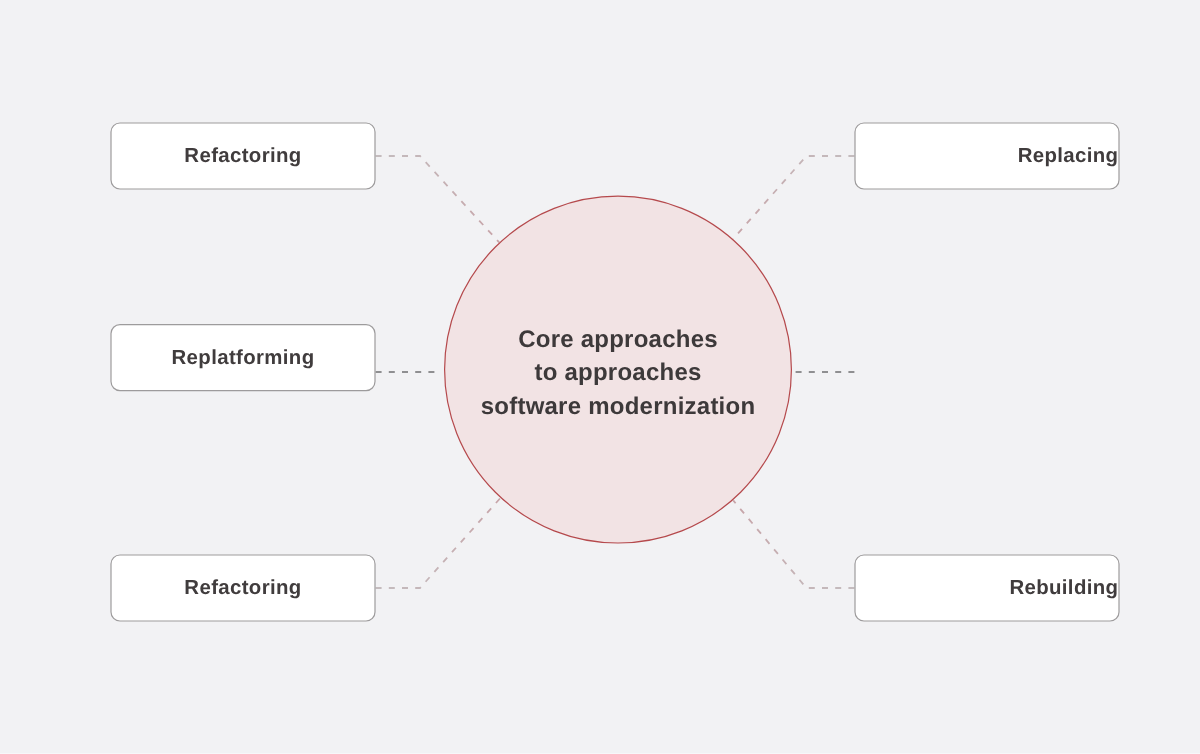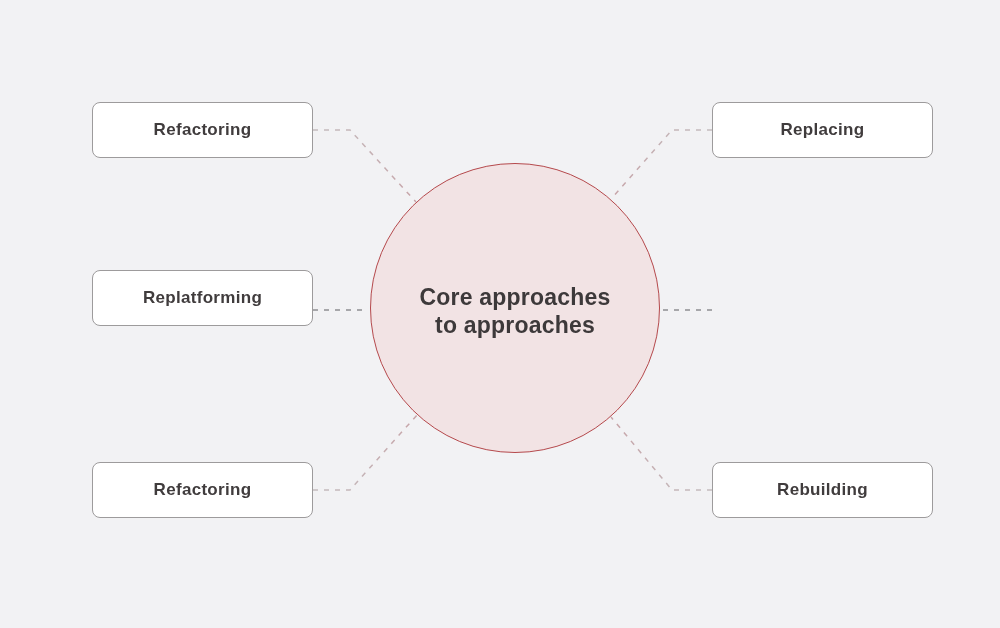--- a/index.html
+++ b/index.html
@@ -44,38 +44,38 @@
     border-radius: 8px;
     display: flex; align-items: center; justify-content: center;
   }
   .node-box .node-label {
     font-size: 17px;
     font-weight: 700;
     letter-spacing: 0.3px;
     color: var(--box-text);
   }
   .col-left  { left: 92px; }
-  .col-right { left: 712px; }
+  .col-right { left: 712px; justify-content: flex-end; }
   .row-top    { top: 102px; }
   .row-middle { top: 270px; }
   .row-bottom { top: 462px; }
   .center-circle {
     position: absolute;
     left: 370px; top: 163px;
     width: 290px; height: 290px;
     background: var(--circle-fill);
     border: 1.5px solid var(--circle-border);
     border-radius: 50%;
     display: flex; flex-direction: column;
     align-items: center; justify-content: center;
     padding-top: 6px;
     text-align: center;
   }
   .center-circle .center-line {
-    font-size: 23px;
+    font-size: 20px;
     font-weight: 700;
     line-height: 28px;
     letter-spacing: 0.2px;
     color: var(--circle-text);
   }
 </style>
 </head>
 <body>
 
 <div class="canvas">
@@ -119,15 +119,16 @@
   <div class="node-box col-right row-top">
     <span class="node-label">Replacing</span>
   </div>
   <div class="node-box col-right row-bottom">
     <span class="node-label">Rebuilding</span>
   </div>
 
   <div class="center-circle">
     <span class="center-line">Core approaches</span>
     <span class="center-line">to approaches</span>
+    <span class="center-line">software modernization</span>
   </div>
 
 </div>
 
 </body></html>

